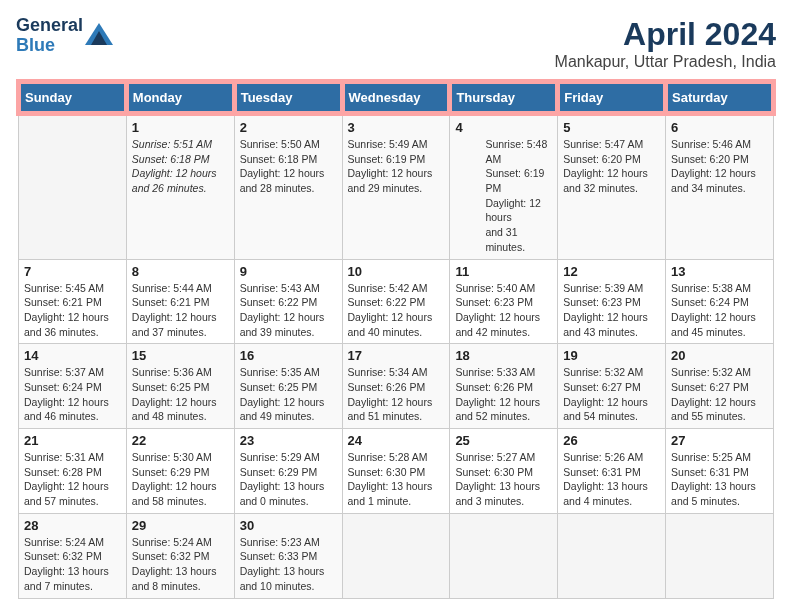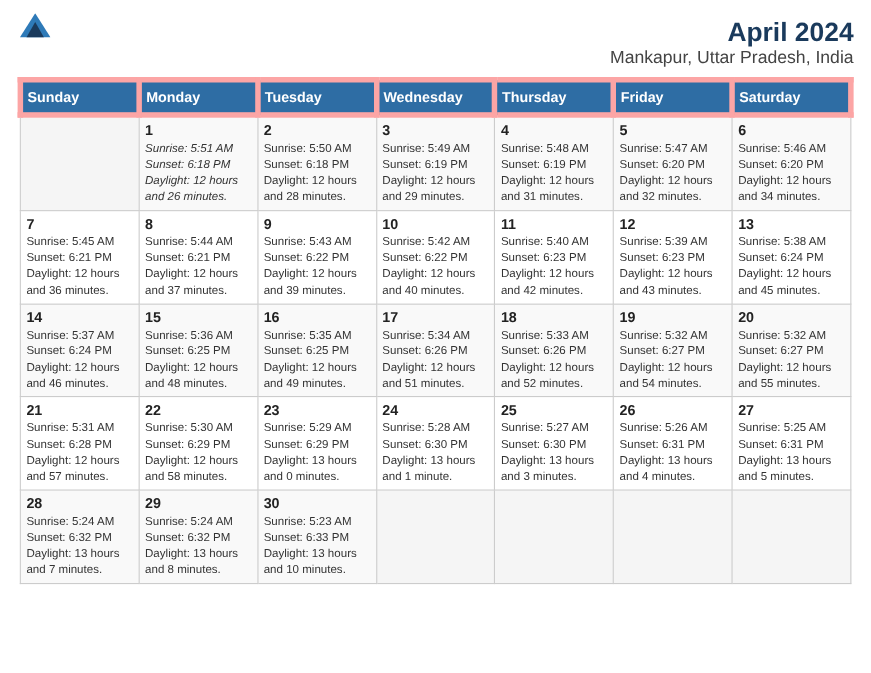--- a/index.html
+++ b/index.html
@@ -32,21 +32,21 @@
     .logo-icon {
       width: 28px;
       height: 22px;
       margin-left: 2px;
       margin-top: -4px;
     }
     .title-area {
       text-align: right;
     }
     .calendar-title {
-      font-size: 24px;
+      font-size: 32px;
       font-weight: bold;
       color: #1a3a5c;
     }
     .calendar-subtitle {
       font-size: 16px;
       color: #444;
     }
     table {
       width: 100%;
       border-collapse: collapse;
@@ -88,20 +88,25 @@
     }
     .empty-cell {
       background: #f5f5f5 !important;
     }
   </style>
 </head>
 <body>
 
 <div class="header-area">
   <div class="logo">
+    <div>
+      <div class="logo-text">
+        General<br><span>Blue</span>
+      </div>
+    </div>
     <svg class="logo-icon" viewBox="0 0 28 22" xmlns="http://www.w3.org/2000/svg">
       <polygon points="0,22 14,0 28,22" fill="#2e7ab8"></polygon>
       <polygon points="6,22 14,8 22,22" fill="#1a3a5c"></polygon>
     </svg>
   </div>
   <div class="title-area">
     <div class="calendar-title">April 2024</div>
     <div class="calendar-subtitle">Mankapur, Uttar Pradesh, India</div>
   </div>
 </div>
@@ -137,21 +142,21 @@
         </td>
         <td>
           <span class="day-number">3</span>
           <div class="day-detail" style="white-space: pre-line;">Sunrise: 5:49 AM
 Sunset: 6:19 PM
 Daylight: 12 hours
 and 29 minutes.</div>
         </td>
         <td>
           <span class="day-number">4</span>
-          <div class="day-detail" style="white-space: pre-line;">Sunrise: 5:48 AM
+          <div class="day-detail" style="white-space: pre-line; margin-left: 30px;">Sunrise: 5:48 AM
 Sunset: 6:19 PM
 Daylight: 12 hours
 and 31 minutes.</div>
         </td>
         <td>
           <span class="day-number">5</span>
           <div class="day-detail" style="white-space: pre-line;">Sunrise: 5:47 AM
 Sunset: 6:20 PM
 Daylight: 12 hours
 and 32 minutes.</div>

